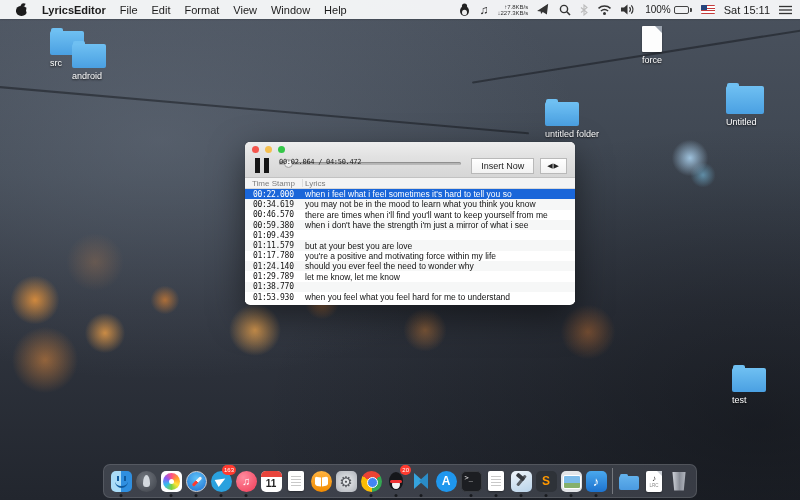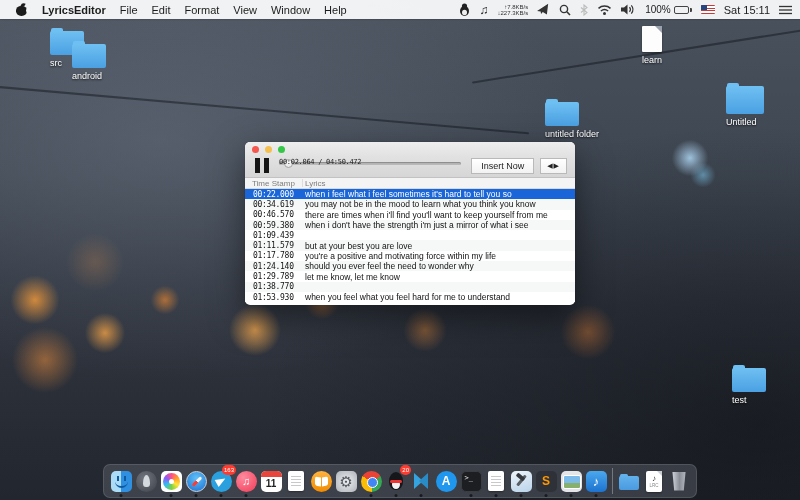--- a/index.html
+++ b/index.html
@@ -229,21 +229,21 @@
   <div class="dicon" style="left:50px; top:31px; width:60px; z-index:1;">
     <span class="folder-ico"></span>
     <span class="lbl">src</span>
   </div>
   <div class="dicon" style="left:72px; top:44px; width:60px; z-index:2;">
     <span class="folder-ico"></span>
     <span class="lbl">android</span>
   </div>
   <div class="dicon" style="left:642px; top:26px; width:60px;">
     <span class="doc-ico"></span>
-    <span class="lbl">learn</span>
+    <span class="lbl">force</span>
   </div>
   <div class="dicon" style="left:545px; top:102px; width:76px; z-index:3;">
     <span class="folder-ico"></span>
     <span class="lbl">untitled folder</span>
   </div>
   <div class="dicon" style="left:726px; top:86px; width:60px;">
     <span class="folder-ico" style="width:38px;height:28px;"></span>
     <span class="lbl">Untitled</span>
   </div>
   <div class="dicon" style="left:732px; top:368px; width:60px;">

